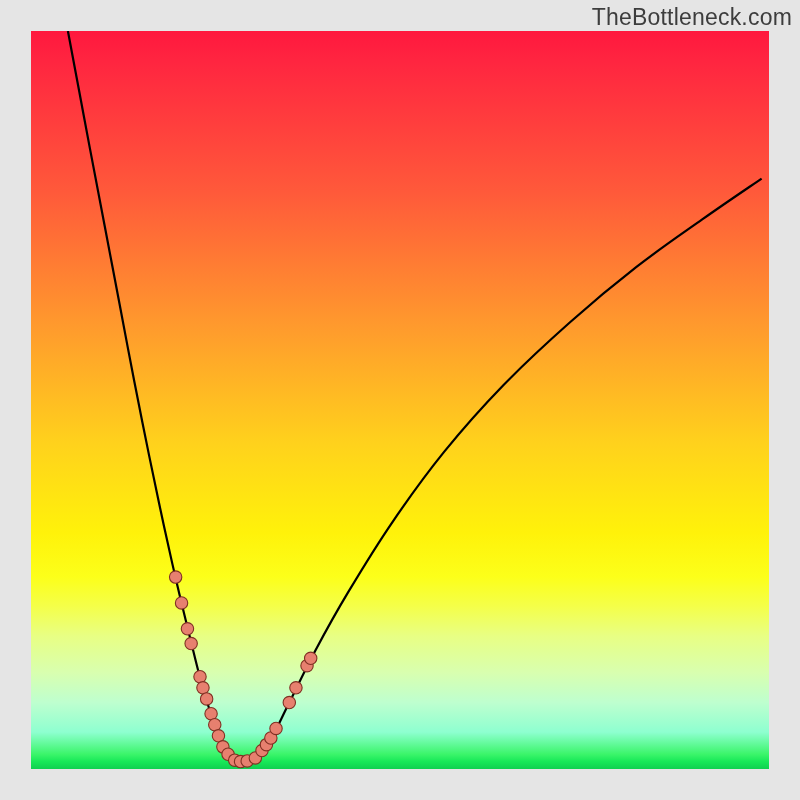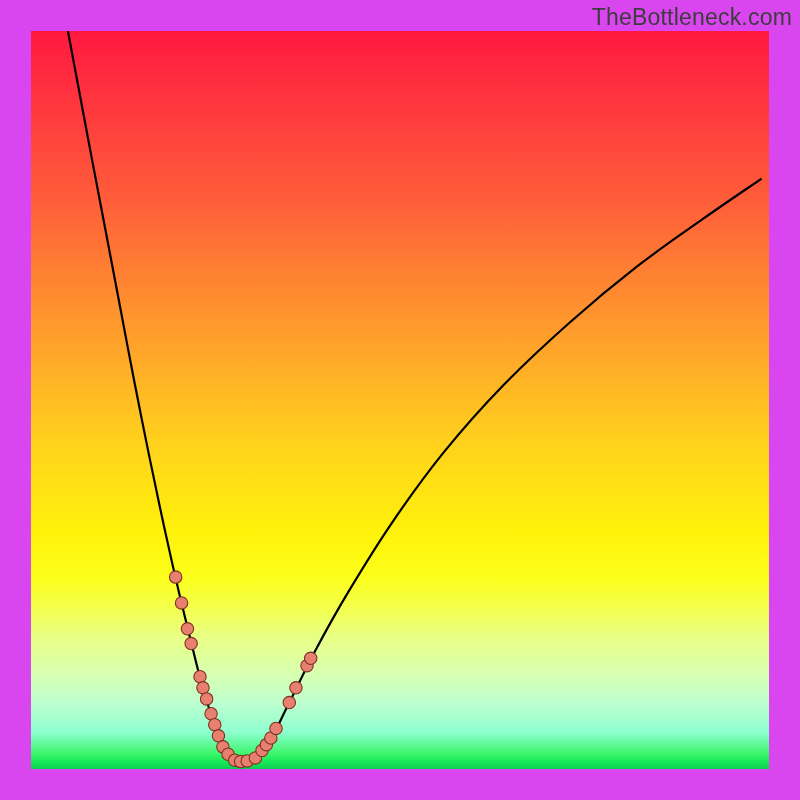--- a/index.html
+++ b/index.html
@@ -10,21 +10,21 @@
     overflow: hidden;
     background: #000;
     font-family: Arial, Helvetica, sans-serif;
   }
   .frame {
     position: absolute;
     top: 0;
     left: 0;
     width: 800px;
     height: 800px;
-    background: #d946ef;
+    background: #e5e5e5;
   }
   .plot-area {
     position: absolute;
     top: 31px;
     left: 31px;
     width: 738px;
     height: 738px;
     
     background: linear-gradient(
       to bottom,

